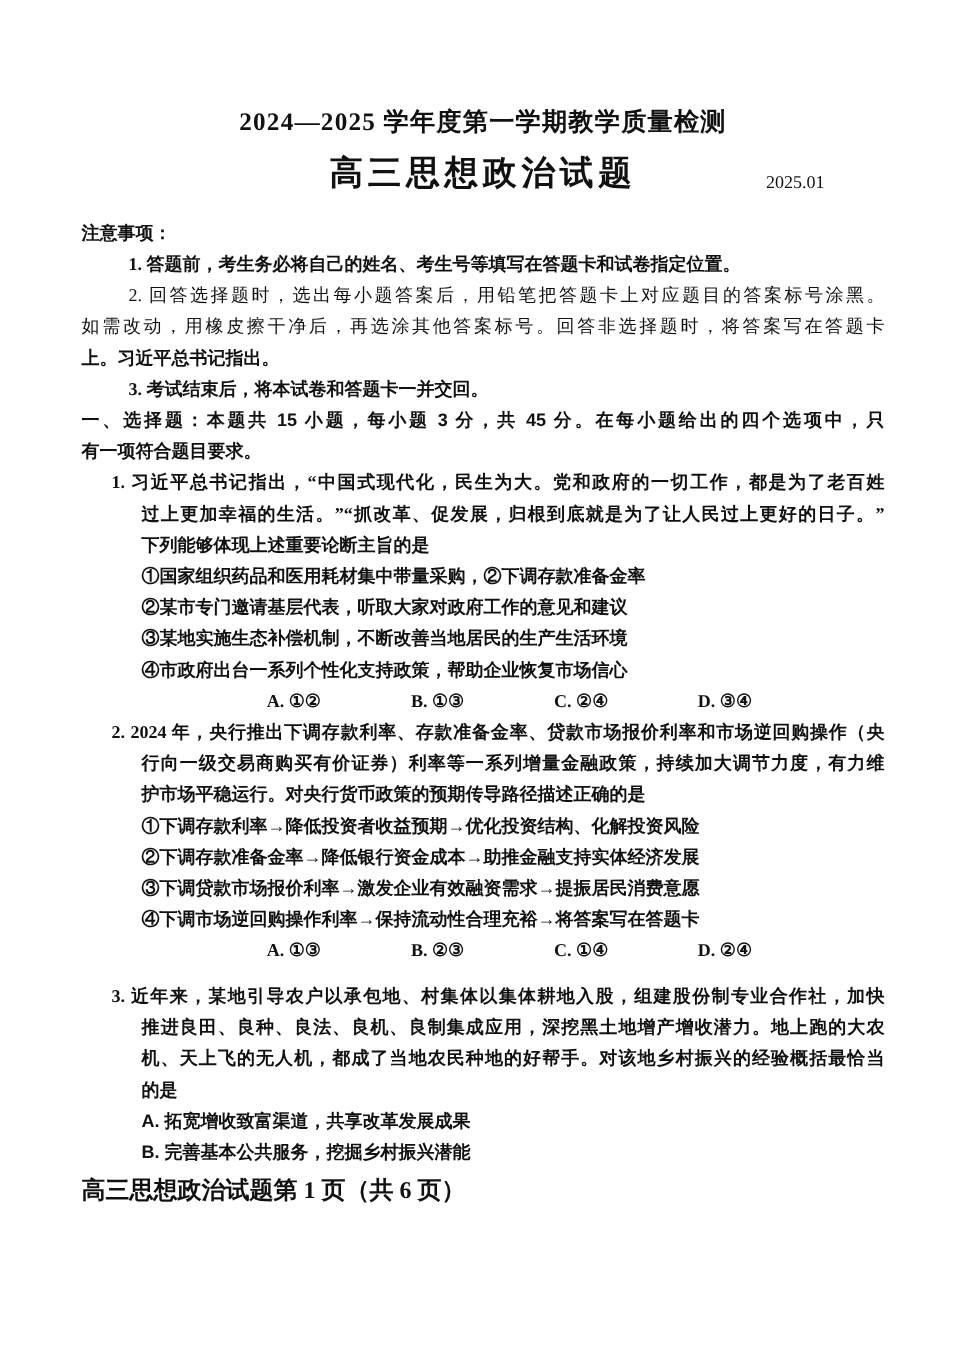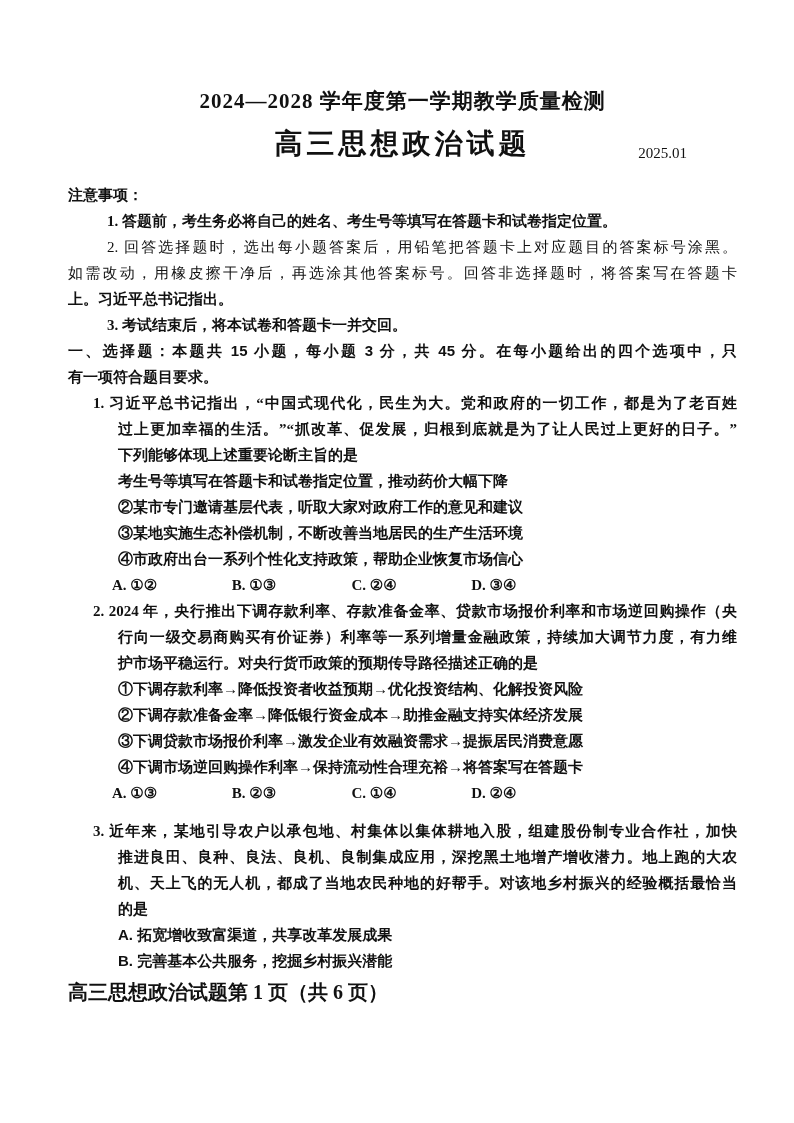--- a/index.html
+++ b/index.html
@@ -90,20 +90,21 @@
     font-weight: 600;
   }
   .q-sub {
     padding-left: 50px;
     font-family: "Liberation Sans", sans-serif;
     font-weight: 700;
   }
   .q-options {
     padding-left: 44px;
     font-weight: 600;
+    text-align: center;
   }
   .q-options .opt {
     display: inline-block;
     width: 116px;
   }
   .q3-gap {
     margin-top: 12px;
   }
   .q-opt-line {
     padding-left: 50px;
@@ -116,21 +117,21 @@
     font-size: 20px;
     font-weight: 600;
     line-height: 26px;
   }
 </style>
 </head>
 <body>
 
 <div class="page">
 
-  <div class="title1">2024—2028 学年度第一学期教学质量检测</div>
+  <div class="title1">2024—2025 学年度第一学期教学质量检测</div>
 
   <div class="title2-row">
     <div class="title2">高三思想政治试题</div>
     <span class="date">2025.01</span>
   </div>
 
   <div class="notice-block">
     <div class="line notice-heading">注意事项：</div>
     <div class="line notice-item">1. 答题前，考生务必将自己的姓名、考生号等填写在答题卡和试卷指定位置。</div>
     <div class="wrapline full notice-item">2. 回答选择题时，选出每小题答案后，用铅笔把答题卡上对应题目的答案标号涂黑。</div>
@@ -141,21 +142,21 @@
 
   <div>
     <div class="wrapline full section-header">一、选择题：本题共 15 小题，每小题 3 分，共 45 分。在每小题给出的四个选项中，只</div>
     <div class="line section-header">有一项符合题目要求。</div>
   </div>
 
   <div>
     <div class="wrapline full q-first">1. 习近平总书记指出，“中国式现代化，民生为大。党和政府的一切工作，都是为了老百姓</div>
     <div class="wrapline full q-cont">过上更加幸福的生活。”“抓改革、促发展，归根到底就是为了让人民过上更好的日子。”</div>
     <div class="line q-cont">下列能够体现上述重要论断主旨的是</div>
-    <div class="line q-sub">考生号等填写在答题卡和试卷指定位置，推动药价大幅下降</div>
+    <div class="line q-sub">①国家组织药品和医用耗材集中带量采购，②下调存款准备金率</div>
     <div class="line q-sub">②某市专门邀请基层代表，听取大家对政府工作的意见和建议</div>
     <div class="line q-sub">③某地实施生态补偿机制，不断改善当地居民的生产生活环境</div>
     <div class="line q-sub">④市政府出台一系列个性化支持政策，帮助企业恢复市场信心</div>
     <div class="line q-options">
       <span class="opt">A. ①②</span>
       <span class="opt">B. ①③</span>
       <span class="opt">C. ②④</span>
       <span class="opt">D. ③④</span>
     </div>
   </div>

